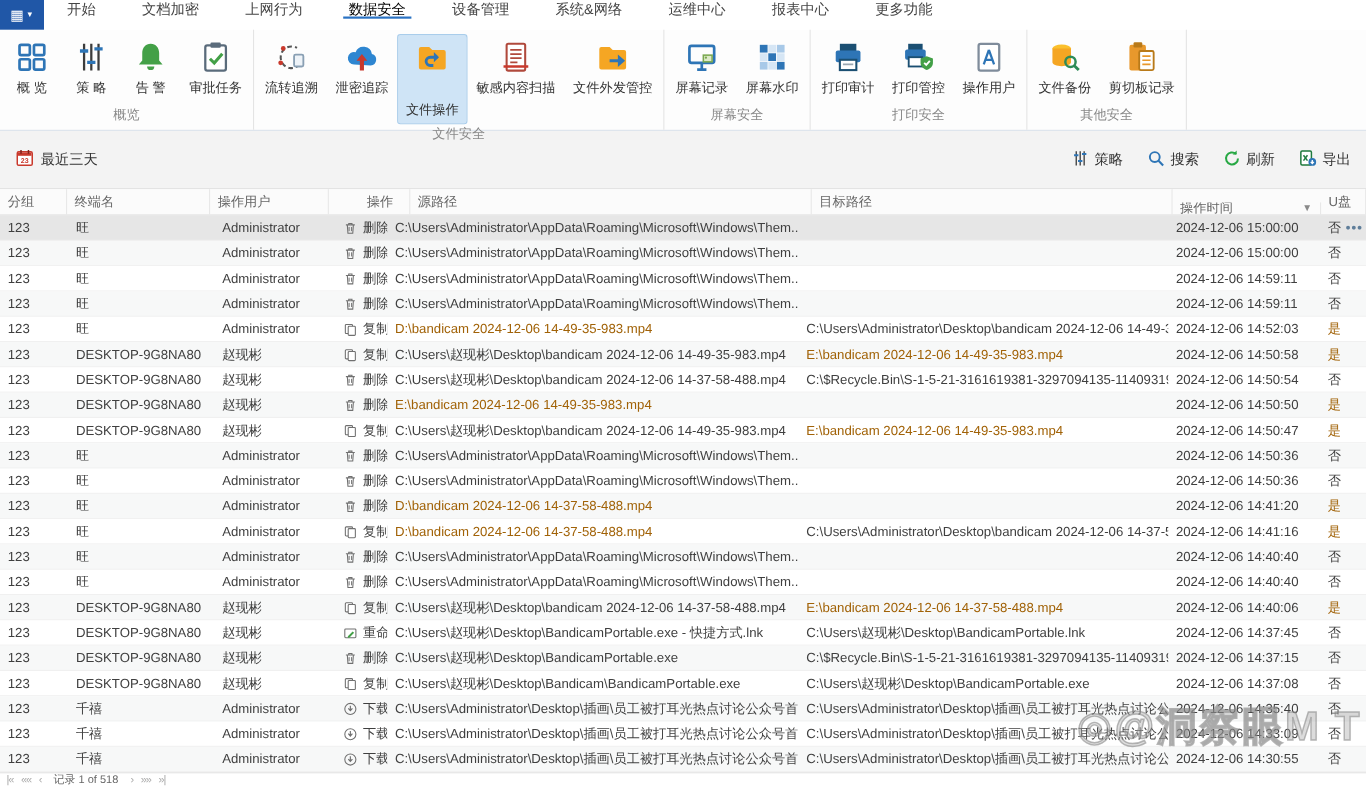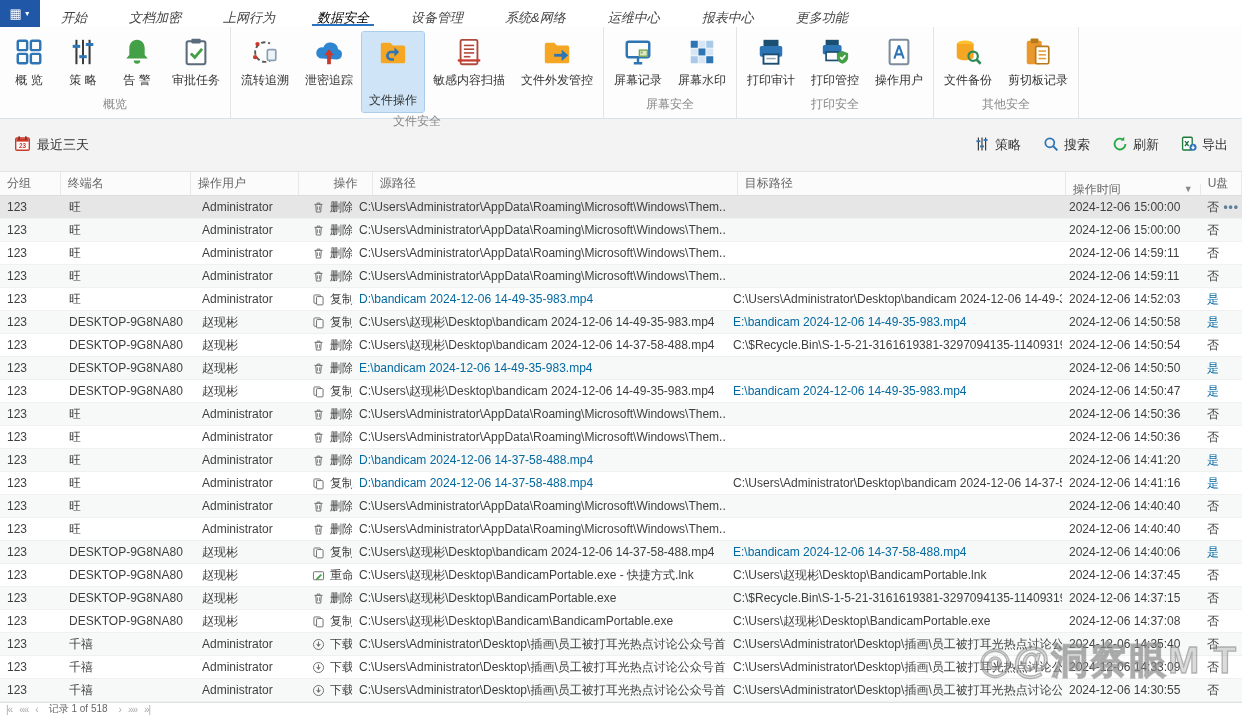--- a/index.html
+++ b/index.html
@@ -5,21 +5,21 @@
   * { margin:0; padding:0; box-sizing:border-box; }
   html,body { width:1242px; height:715px; overflow:hidden; background:#fff;
     font-family:"Liberation Sans","DejaVu Sans",sans-serif; color:#3f3f3f; }
   #app { position:relative; width:1242px; height:715px; background:#fff; }
 
   
   .titlebar { height:27px; display:flex; align-items:stretch; background:#fff; }
   .appbtn { width:40px; background:#2057a7; color:#fff; display:flex; align-items:center;
     justify-content:center; font-size:13px; gap:2px; cursor:pointer; }
   .appbtn .caret { font-size:7px; }
-  .tabs { display:flex; align-items:flex-end;font-style:italic; }
+  .tabs { display:flex; align-items:flex-start; }
   .tab { padding:0 21px; display:flex; align-items:center; font-size:13px; color:#444; cursor:pointer; position:relative; }
   .tab.active { color:#000000; }
   .tab.active::after { content:""; position:absolute; left:16px; right:16px; bottom:1px; height:2px; background:#2a72c3; }
 
   
   .ribbon { height:92px; display:flex; align-items:stretch; background:#fdfdfd; border-bottom:1px solid #d9e1ea; }
   .rgroup { display:flex; flex-direction:column; border-right:1px solid #e4e4e4; padding:0 2px; }
   .ritems { flex:1; display:flex; align-items:flex-start; padding-top:5px; }
   .ritem { display:flex; flex-direction:column; align-items:center; padding:4px 7px 3px; margin:0 1px;
     border-radius:2px; cursor:pointer; min-width:52px; }
@@ -41,21 +41,21 @@
   
   .thead { height:24px; display:flex; background:#fbfbfb; border-bottom:1px solid #dcdcdc; }
   .th { font-size:12px; color:#666; line-height:23px; padding:0 7px; border-right:1px solid #e8e8e8;
     white-space:nowrap; overflow:hidden; display:flex; align-items:center; justify-content:space-between; }
   .th .fltcaret { color:#8a8a8a; font-size:9px; margin-left:4px; }
   .tbody { height:506px; overflow:hidden; }
   .tr { height:23px; display:flex; border-bottom:1px solid #f0f0f0; background:#fff; position:relative; cursor:default; }
   .tr:nth-child(even) { background:#f7f8f8; }
   .tr.selected { background:#e6e6e6; }
   .td { font-size:12px; line-height:22px; padding:0 7px; white-space:nowrap; overflow:hidden; color:#3f3f3f; }
-  .td.orange, .flag { color:#0369a1; }
+  .td.orange, .flag { color:#a16207; }
   .opcell { display:flex; align-items:center; gap:5px; }
   .opcell svg { width:13px; height:13px; flex:none; }
   .more { position:absolute; right:3px; top:0; line-height:22px; color:#5f7e9a; font-weight:bold; letter-spacing:1px; font-size:12px; cursor:pointer; }
 
   
   .statusbar { height:13px; border-top:1px solid #e0e0e0; display:flex; align-items:center;
     font-size:10px; color:#999; padding-left:6px; gap:7px; background:#fff; }
   .pgbtn { cursor:pointer; color:#aaa; letter-spacing:-1px; }
   .pgtext { color:#666; font-size:10px; margin:0 4px; }
 

